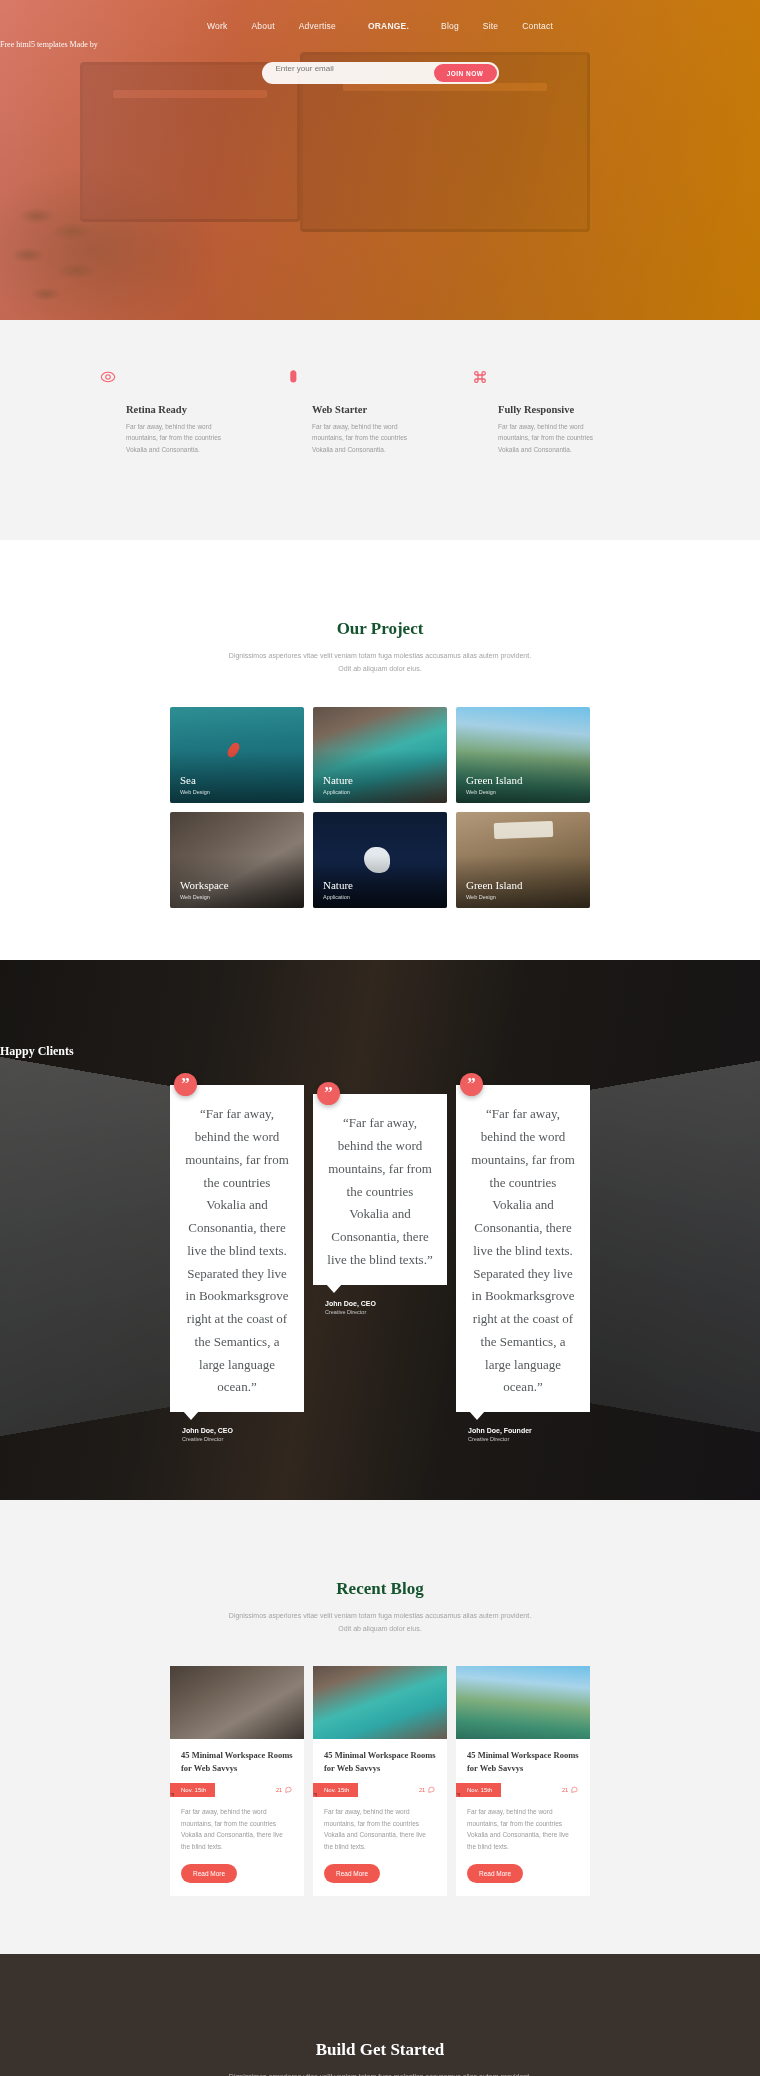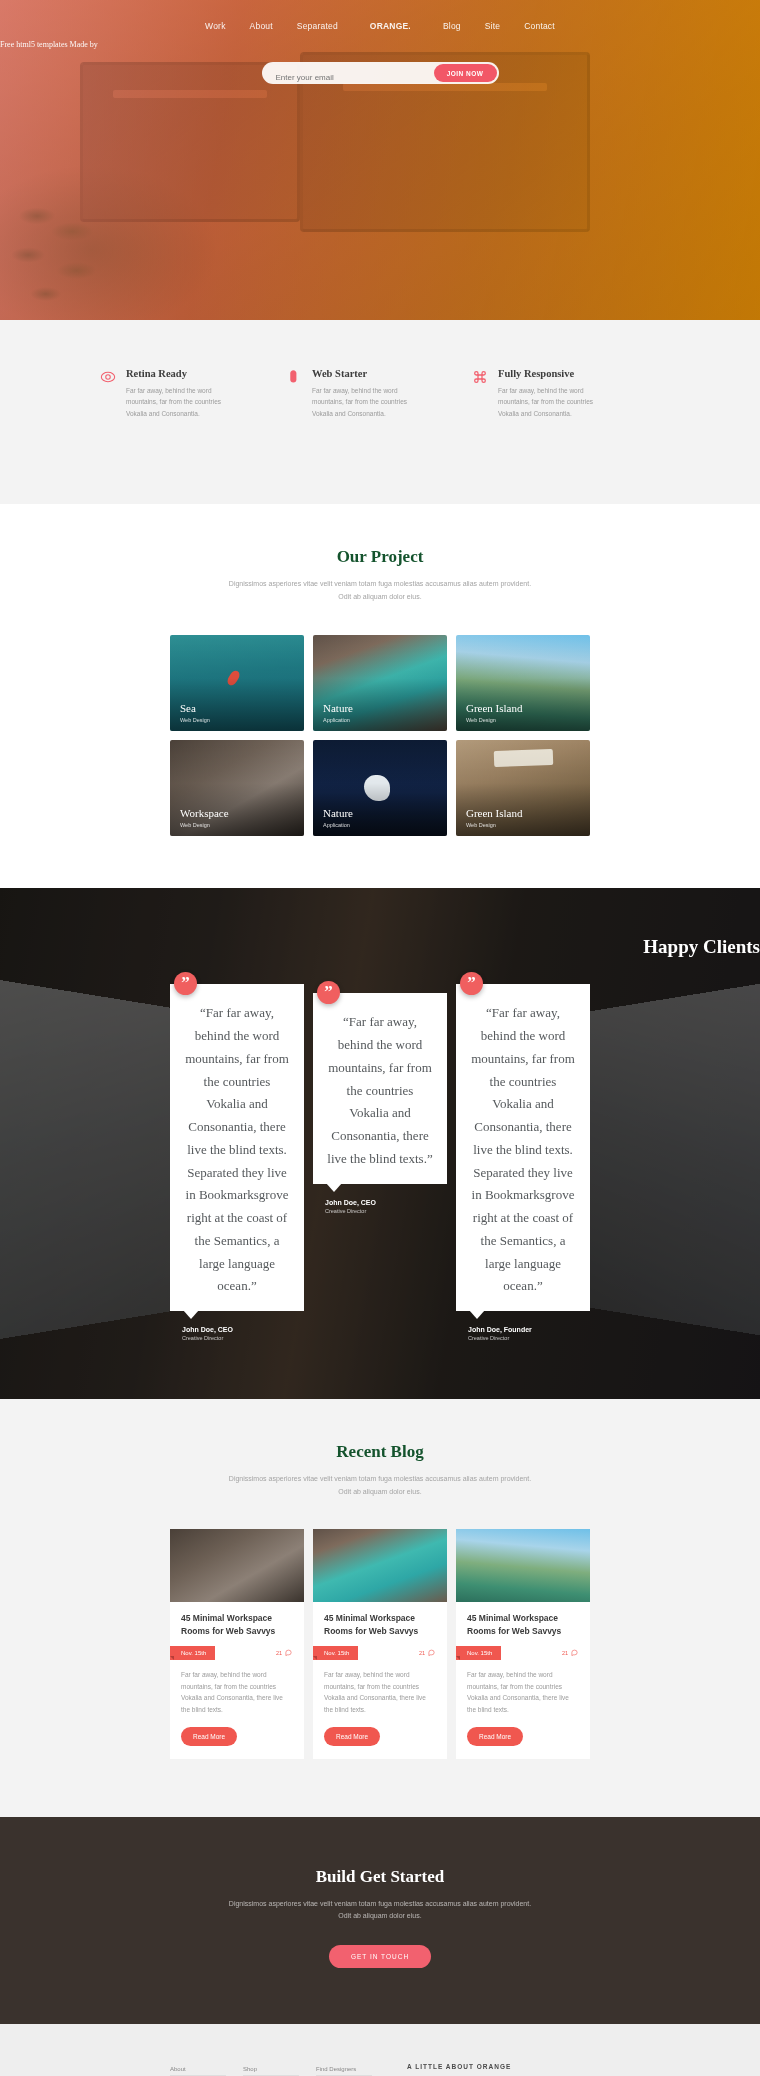--- a/index.html
+++ b/index.html
@@ -4,21 +4,21 @@
 <style>
   * { box-sizing: border-box; margin: 0; padding: 0; }
   html, body { width: 760px; }
   body {
     font-family: "Liberation Sans", sans-serif;
     background: #ffffff;
     color: #333;
     width: 760px;
     overflow-x: hidden;
   }
-  .serif { font-family: "Liberation Serif", serif; }
+  .serif { font-family: "Liberation Serif", serif; margin-top: 36px; }
 
   
   .hero {
     position: relative;
     height: 320px;
     overflow: hidden;
     background: #e8623c;
   }
   .hero-photo {
     position: absolute;
@@ -89,21 +89,21 @@
     text-shadow: 0 1px 3px rgba(120,50,20,.25);
   }
   .hero-sub {
     color: rgba(255,255,255,.95);
     font-size: 8px; margin-top: 9px;
   }
   .hero-form {
     display: flex; justify-content: center; margin-top: 13px;
   }
   .hero-form-box {
-    display: flex; align-items: flex-end;
+    display: flex; align-items: flex-start;
     background: rgba(255,255,255,.92);
     border-radius: 14px; padding: 2px;
     width: 237px; height: 22px;
   }
   .hero-form-box input {
     flex: 1; border: 0; background: transparent; outline: none;
     font-size: 8px; color: #777; padding-left: 12px;
     font-family: "Liberation Sans", sans-serif;
   }
   .join-btn {
@@ -203,21 +203,21 @@
     transform: perspective(280px) rotateY(16deg); opacity:.55; border-radius:3px;
   }
   .testi-bg::after {
     content:""; position:absolute; right:0; top:22%; width:28%; height:62%;
     background: linear-gradient(200deg, #cfd3d6 0%, #8f979d 45%, #555b60 100%);
     transform: perspective(280px) rotateY(-16deg); opacity:.5; border-radius:3px;
   }
   .testi-dim { position:absolute; inset:0; background: rgba(20,17,15,.46); }
   .testi-inner { position: relative; z-index: 4; }
   .testi-title {
-    text-align: right; color: #fff; font-size: 19px; margin-bottom: 26px;
+    text-align: left; color: #fff; font-size: 12px; margin-bottom: 26px;
   }
   .testi-row {
     width: 420px; margin: 0 auto; display: flex; gap: 9px; align-items: flex-start;
   }
   .tcard-wrap { width: 134px; position: relative; }
   .tcard-wrap.mid { margin-top: 9px; }
   .quote-badge {
     position: absolute; left: 4px; top: -12px; z-index: 6;
     width: 23px; height: 23px; border-radius: 50%;
     background: #f05f5f; color: #fff;
@@ -249,21 +249,21 @@
     width: 420px; margin: 31px auto 0;
     display: grid; grid-template-columns: repeat(3, 1fr); gap: 9px;
   }
   .bcard { background: #fff; }
   .bimg { height: 73px; }
   .b1 { background: linear-gradient(150deg,#4a4038 0%,#6d6055 34%,#8c8076 62%,#3a332d 100%); }
   .b2 { background: linear-gradient(160deg,#5f5148 0%,#7e6b5c 20%,#3fb9b0 48%,#2ea7a6 68%,#6b5a4c 100%); }
   .b3 { background: linear-gradient(185deg,#6fc0e8 0%,#a8d4ea 26%,#7fae7e 52%,#3e8f72 78%,#2c6f5c 100%); }
   .bbody { padding: 10px 11px 13px; }
   .btitle {
-    font-family: Liberation Sans, sans-serif;
+    font-family: Liberation Serif, serif;
     font-size: 8.5px; color: #3a3a3a; line-height: 1.45;
   }
   .bmeta {
     display: flex; align-items: center; justify-content: space-between;
     margin: 9px 0 9px -11px;
   }
   .bdate {
     position: relative; background: #f0574f; color: #fff;
     font-size: 6px; padding: 4px 9px 4px 11px;
   }
@@ -341,21 +341,21 @@
     <div class="hero-mon m2"></div>
     <div class="hero-plant"></div>
   </div>
   <div class="hero-tint"></div>
   <div class="hero-tint2"></div>
 
   <div class="hero-inner">
     <nav class="nav">
       <a href="#">Work</a>
       <a href="#">About</a>
-      <a href="#">Separated</a>
+      <a href="#">Advertise</a>
       <a href="#" class="brand">ORANGE.</a>
       <a href="#">Blog</a>
       <a href="#">Site</a>
       <a href="#">Contact</a>
     </nav>
 
     <p class="hero-sub serif">Free html5 templates Made by</p>
 
     <div class="hero-form">
       <div class="hero-form-box">

